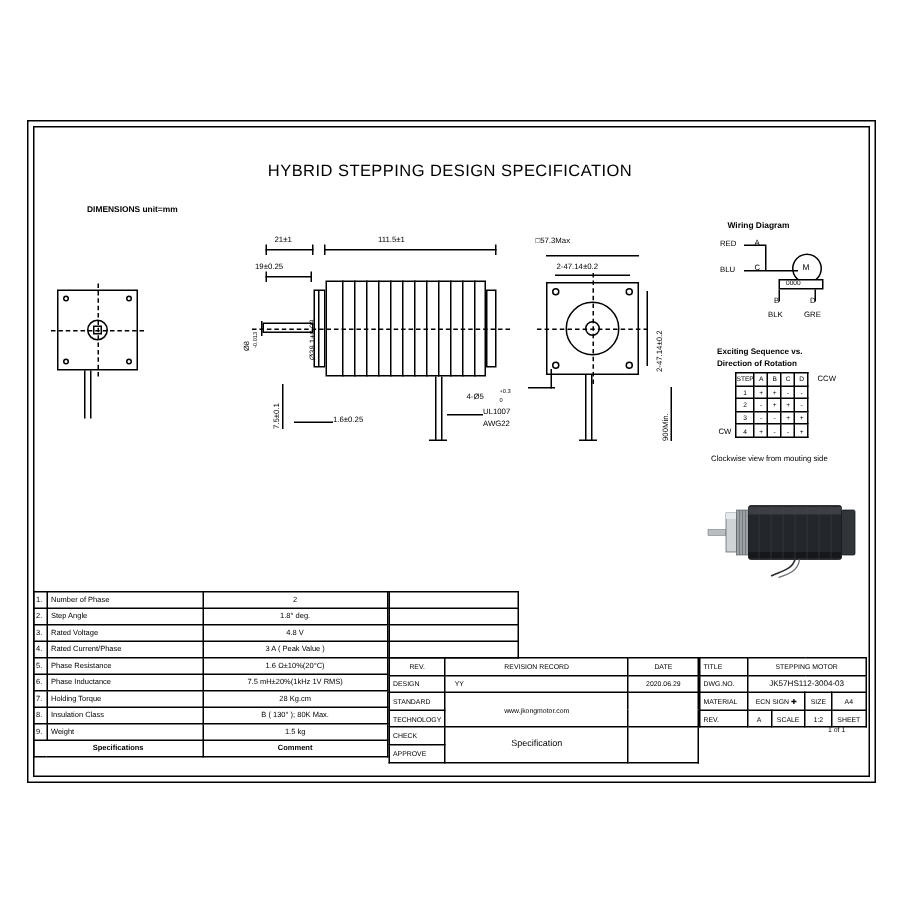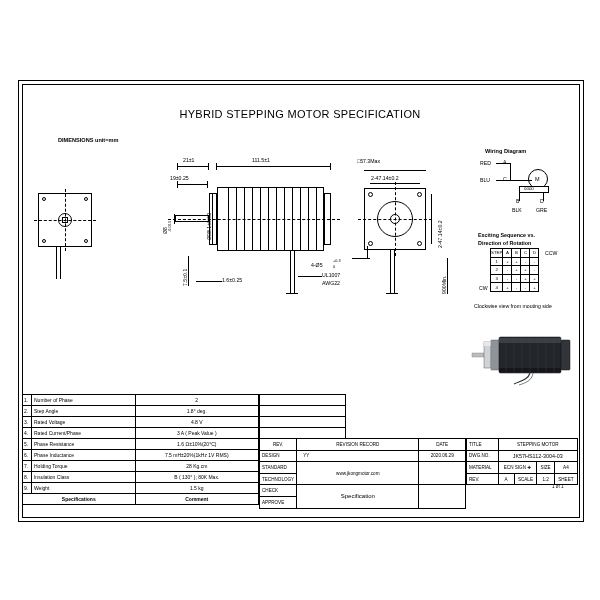--- a/index.html
+++ b/index.html
@@ -124,21 +124,21 @@
   }
 </style>
 </head>
 <body>
 
 <div id="sheet">
 
   <div class="frame-outer"></div>
   <div class="frame-inner"></div>
 
-  <div class="title-main">HYBRID STEPPING MOTOR SPECIFICATION</div>
+  <div class="title-main">HYBRID STEPPING DESIGN SPECIFICATION</div>
 
   <div class="lbl b" style="left:58px; top:137px; font-size:5.6px;">DIMENSIONS   unit=mm</div>
 
   <div class="box" style="left:38px; top:193px; width:54px; height:54px;"></div>
   <div class="circ" style="left:58px; top:213px; width:14px; height:14px;"></div>
   <div class="box" style="left:62px; top:217px; width:6px; height:6px;"></div>
 
   <div class="circ" style="left:42px; top:197px; width:4px; height:4px;"></div>
   <div class="circ" style="left:84px; top:197px; width:4px; height:4px;"></div>
   <div class="circ" style="left:42px; top:239px; width:4px; height:4px;"></div>

